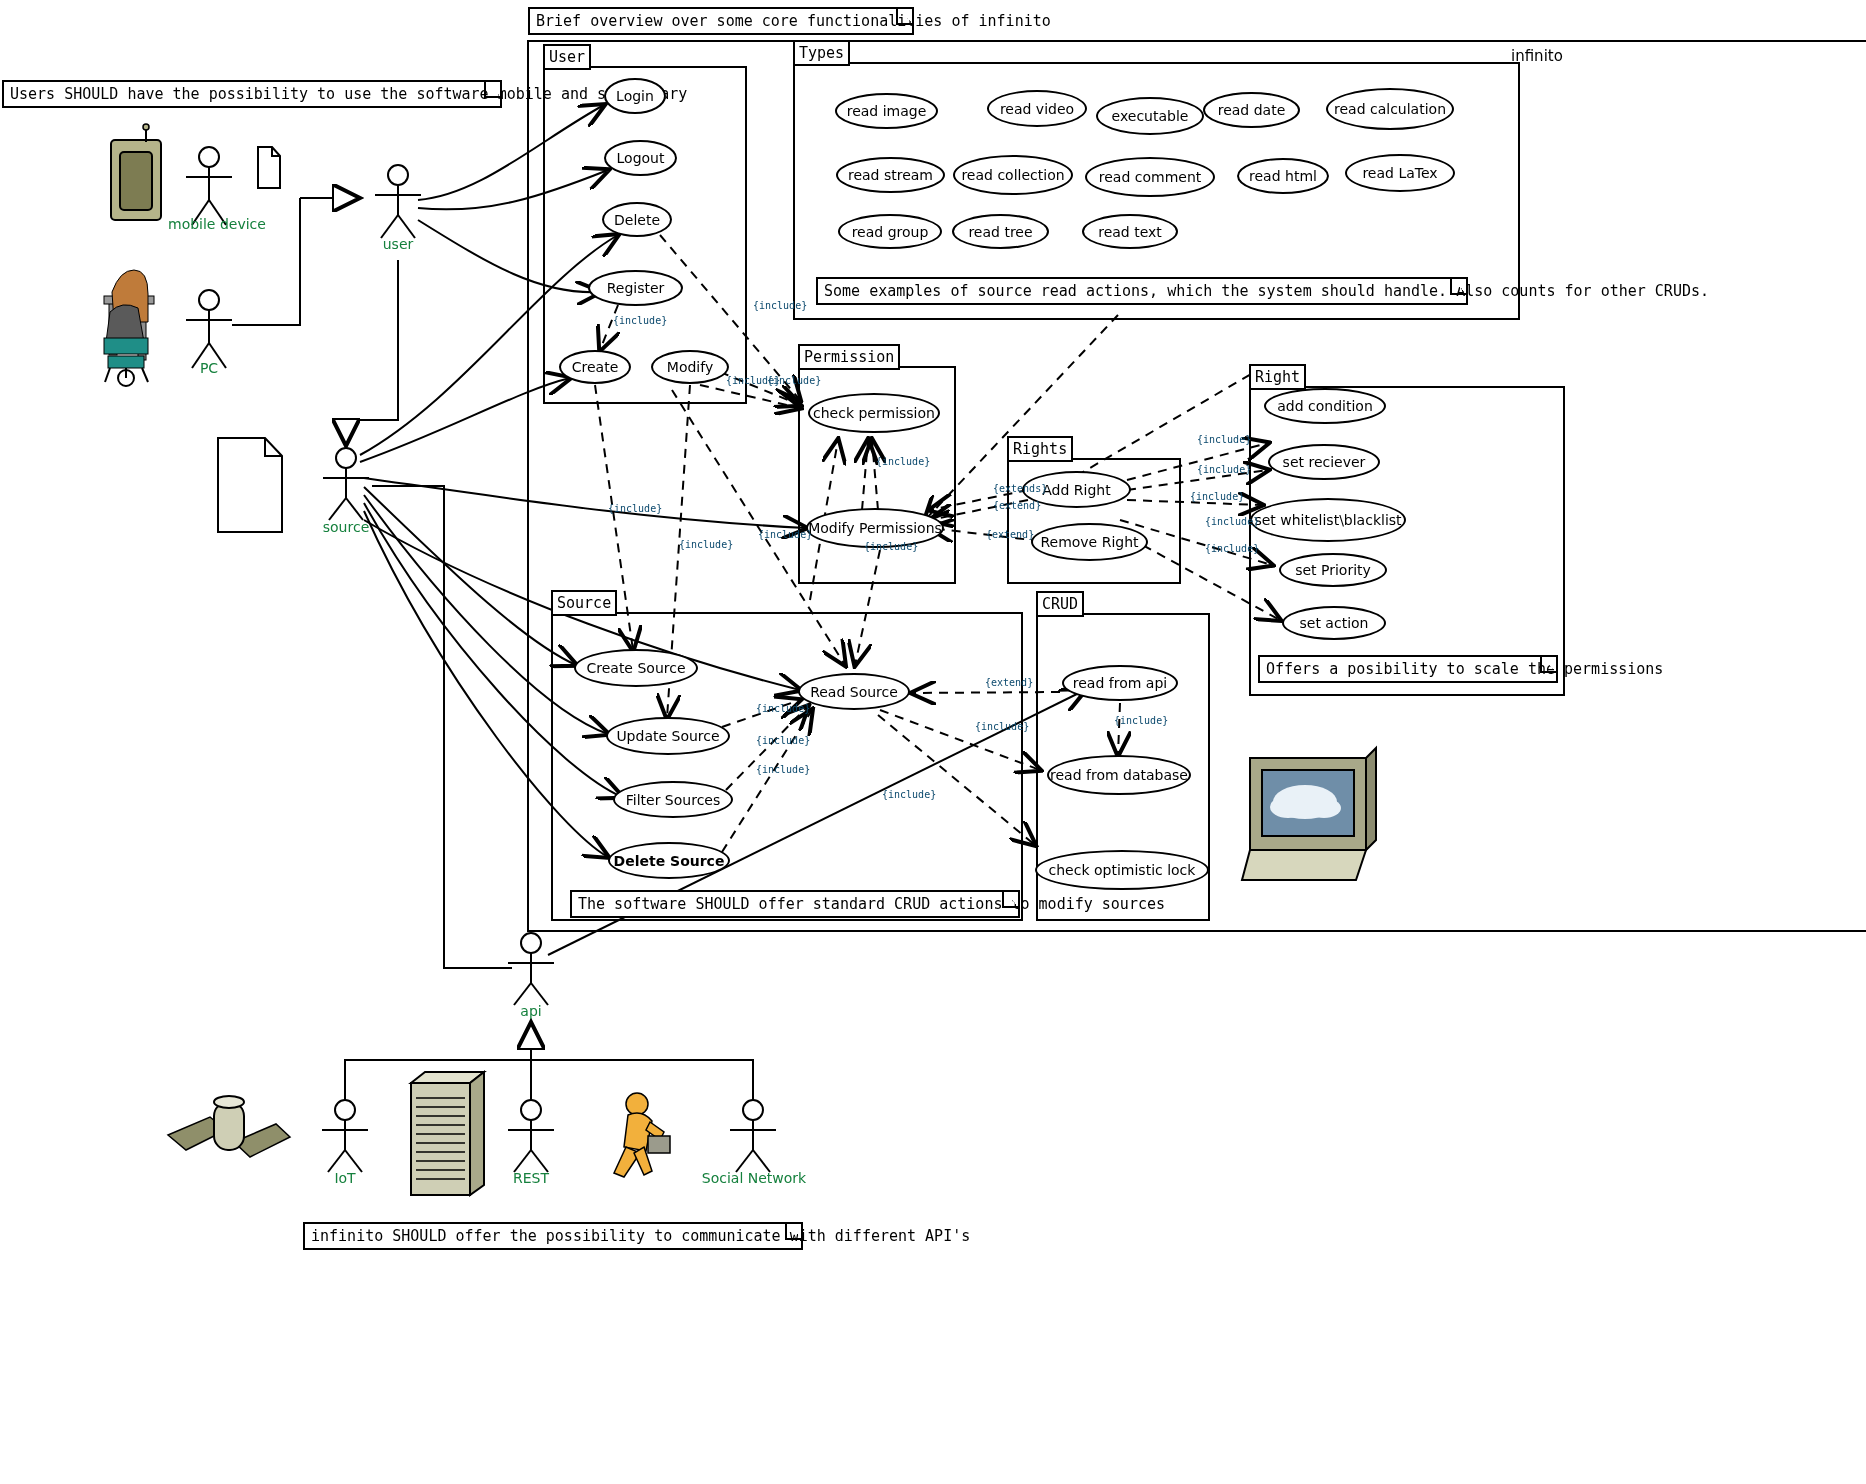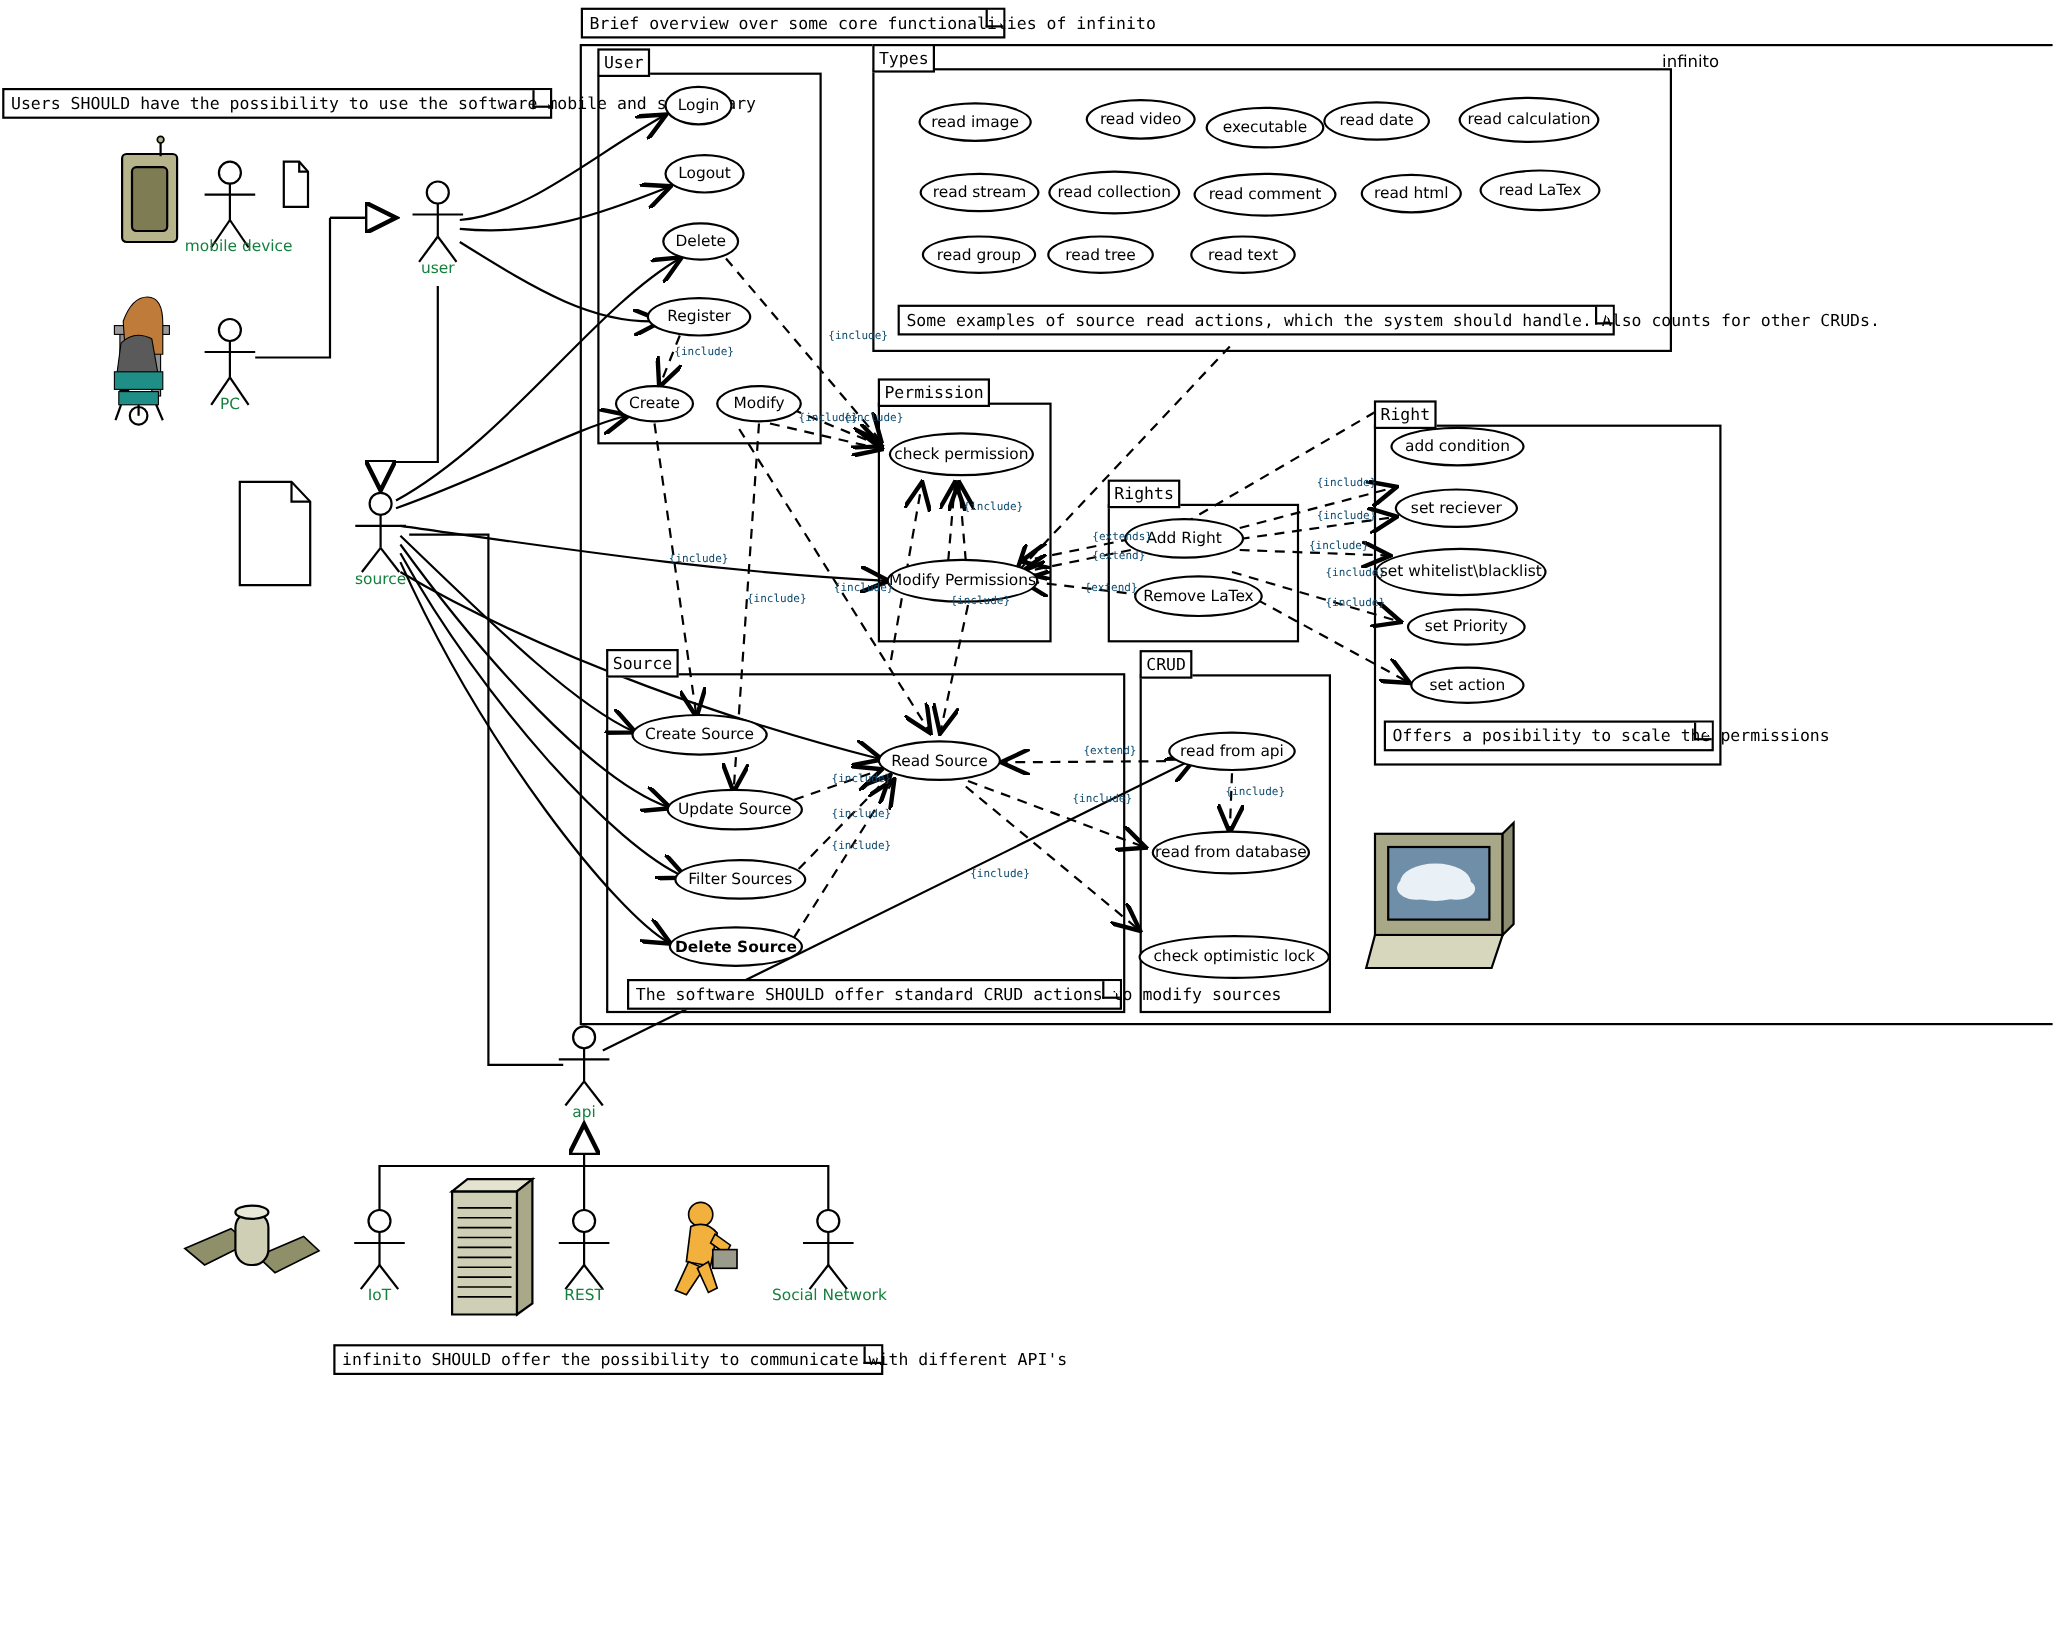--- a/index.html
+++ b/index.html
@@ -356,21 +356,21 @@
   <div class="pkg" style="left:798px;top:366px;width:154px;height:214px;">
     <div class="pkg-tab">Permission</div>
   </div>
   <div class="oval" style="left:808px;top:393px;width:132px;height:40px;">check permission</div>
   <div class="oval" style="left:806px;top:508px;width:138px;height:40px;">Modify Permissions</div>
 
   <div class="pkg" style="left:1007px;top:458px;width:170px;height:122px;">
     <div class="pkg-tab">Rights</div>
   </div>
   <div class="oval" style="left:1022px;top:471px;width:109px;height:37px;">Add Right</div>
-  <div class="oval" style="left:1031px;top:523px;width:117px;height:38px;">Remove LaTex</div>
+  <div class="oval" style="left:1031px;top:523px;width:117px;height:38px;">Remove Right</div>
 
   <div class="pkg" style="left:1249px;top:386px;width:312px;height:306px;">
     <div class="pkg-tab">Right</div>
   </div>
   <div class="oval" style="left:1264px;top:388px;width:122px;height:36px;">add condition</div>
   <div class="oval" style="left:1268px;top:444px;width:112px;height:36px;">set reciever</div>
   <div class="oval" style="left:1250px;top:498px;width:156px;height:44px;">set whitelist\blacklist</div>
   <div class="oval" style="left:1279px;top:553px;width:108px;height:34px;">set Priority</div>
   <div class="oval" style="left:1282px;top:606px;width:104px;height:34px;">set action</div>
 

